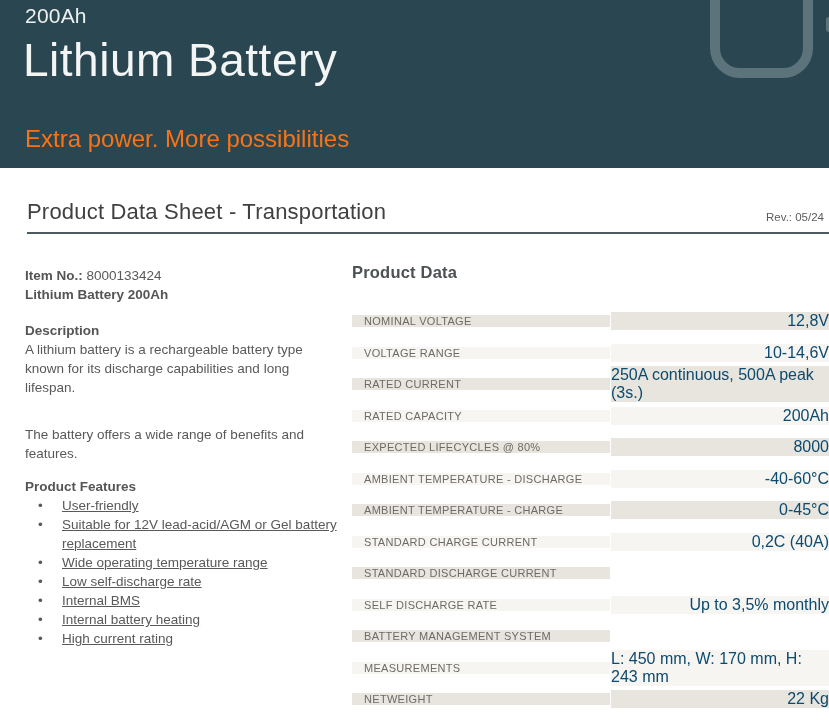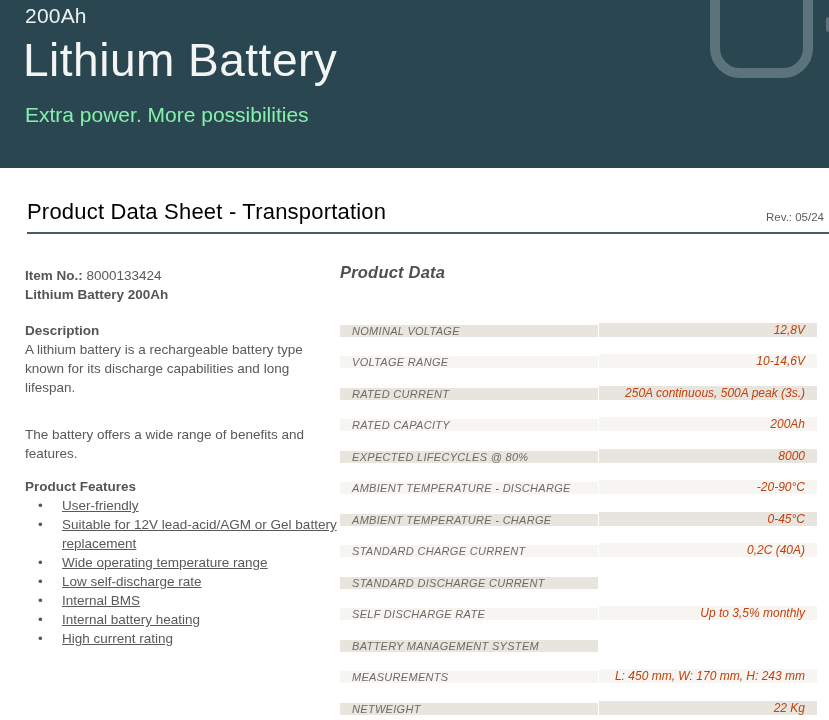--- a/index.html
+++ b/index.html
@@ -18,37 +18,37 @@
   }
   .hero-badge {
     position: absolute; left: 25px; top: 4px;
     font-size: 21px; color: #edf0f0; letter-spacing: 0.2px;
   }
   .hero-title {
     position: absolute; left: 23px; top: 33px;
     font-size: 46px; font-weight: 400; color: #f3f5f5; letter-spacing: 0.5px;
   }
   .hero-subtitle {
-    position: absolute; left: 25px; top: 103px;
-    font-size: 21px; color: #86efac;
+    position: absolute; left: 25px; top: 125px;
+    font-size: 24px; color: #f97316;
   }
   .battery-outline {
     position: absolute; left: 710px; top: -44px;
     width: 103px; height: 122px;
     border: 10px solid #5d737c; border-radius: 30px;
   }
   .battery-sliver {
     position: absolute; right: 0; top: 17px;
     width: 3px; height: 15px; background: #5d737c;
     border-radius: 3px 0 0 3px;
   }
   
   .doc-title {
     position: absolute; left: 27px; top: 199px;
-    font-size: 22px; color: #000000; letter-spacing: 0.2px;
+    font-size: 22px; color: #404040; letter-spacing: 0.2px;
   }
   .doc-rev {
     position: absolute; right: 5px; top: 211px;
     font-size: 11.5px; color: #5c5c5c;
   }
   .doc-rule {
     position: absolute; left: 27px; top: 232px; width: 802px; height: 2px;
     background: #4d5a61;
   }
   
@@ -61,42 +61,42 @@
   .desc-block { margin-bottom: 28px; }
   .benefits-block { margin-bottom: 14px; }
   .features-list { list-style: none; margin-top: 0; text-decoration: underline; }
   .features-list li { position: relative; padding-left: 37px; }
   .features-list li::before {
     content: "\2022";
     position: absolute; left: 13px; top: 0;
     color: #595959;
   }
   
-  .right-col { position: absolute; left: 340px; top: 263px; width: 477px; font-style: italic; }
+  .right-col { position: absolute; left: 352px; top: 263px; width: 477px; }
   .pd-heading {
     font-size: 16.5px; font-weight: 700; color: #4c5154;
     margin-bottom: 24px; letter-spacing: 0.2px;
   }
   .pd-table { width: 477px; }
   .pd-row {
     display: flex; height: 30.5px; margin-bottom: 1px;
-    align-items: flex-end;
+    align-items: center;
   }
   .pd-row .cell {
     display: flex; align-items: center;
   }
   .pd-row .cell.label {
     flex: 0 0 258px; margin-right: 1px;
     padding-left: 12px;
     font-size: 11px; letter-spacing: 0.3px; color: #6e6b66;
   }
   .pd-row .cell.value {
     flex: 1 1 auto;
-    justify-content: flex-end; padding-right: 12px;
-    font-size: 12px; color: #c2410c;
+    justify-content: flex-end; 
+    font-size: 16px; color: #0c4a6e;
   }
   .pd-table .pd-row:nth-of-type(odd) .cell { background: #e7e5de; }
   .pd-table .pd-row:nth-of-type(even) .cell { background: #f6f5f2; }
 </style>
 </head>
 <body>
 
 <div class="hero">
   <div class="hero-badge">200Ah</div>
   <div class="hero-title">Lithium Battery</div>
@@ -166,21 +166,21 @@
         <div class="cell value">200Ah</div>
       </div>
 
       <div class="pd-row">
         <div class="cell label">EXPECTED LIFECYCLES @ 80%</div>
         <div class="cell value">8000</div>
       </div>
 
       <div class="pd-row">
         <div class="cell label">AMBIENT TEMPERATURE - DISCHARGE</div>
-        <div class="cell value">-20-90°C</div>
+        <div class="cell value">-40-60°C</div>
       </div>
 
       <div class="pd-row">
         <div class="cell label">AMBIENT TEMPERATURE - CHARGE</div>
         <div class="cell value">0-45°C</div>
       </div>
 
       <div class="pd-row">
         <div class="cell label">STANDARD CHARGE CURRENT</div>
         <div class="cell value">0,2C (40A)</div>

